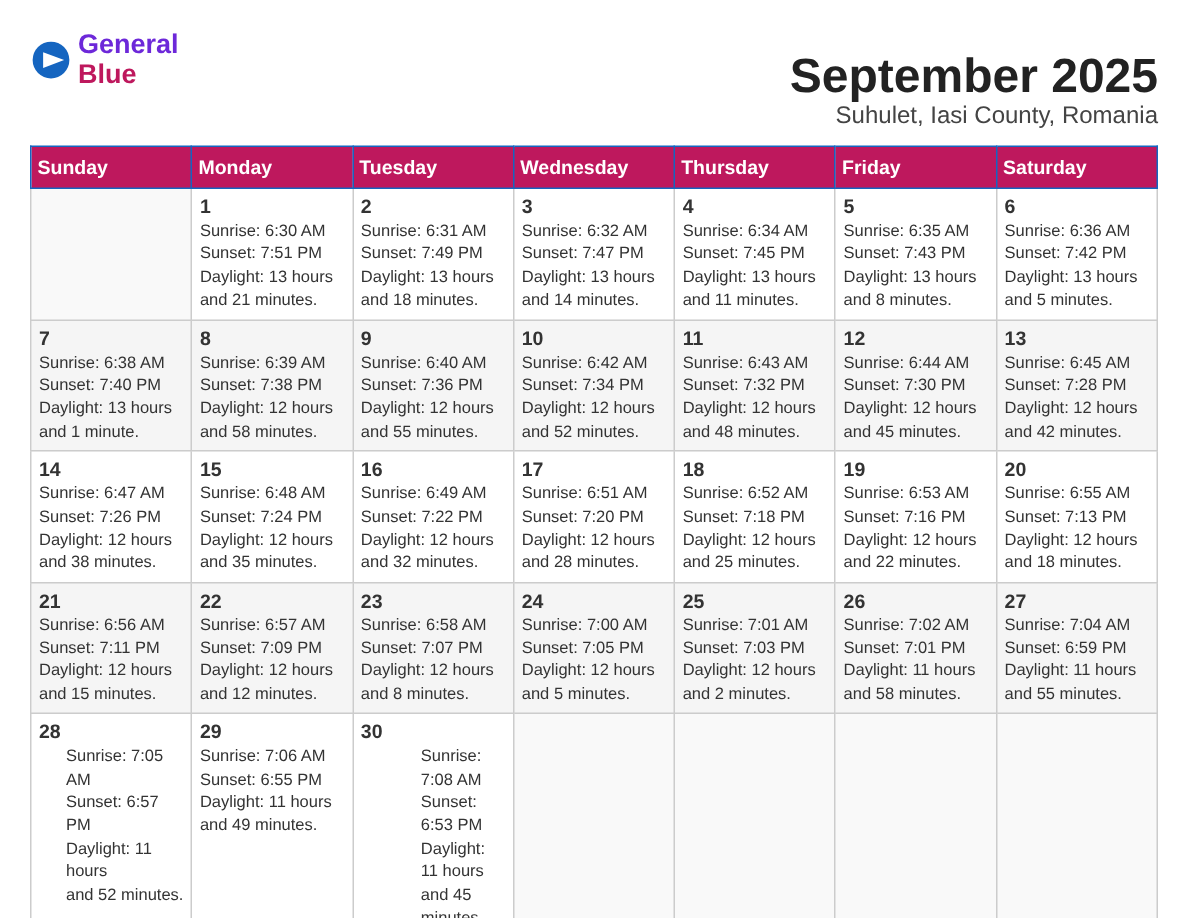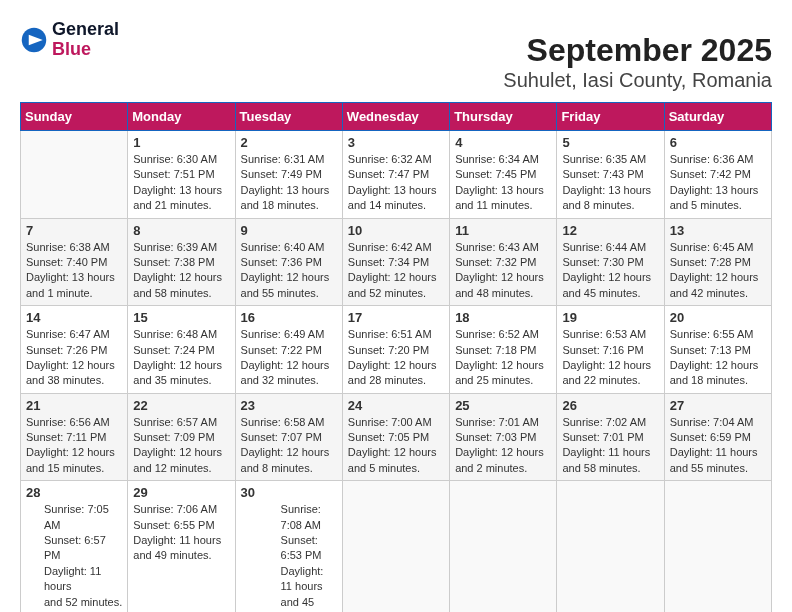--- a/index.html
+++ b/index.html
@@ -18,38 +18,38 @@
     }
     .logo {
       display: flex;
       align-items: center;
     }
     .logo-text {
       font-size: 18px;
       font-weight: bold;
       line-height: 1.1;
     }
-    .logo-general { color: #0f172a; }
+    .logo-general { color: #6d28d9; }
     .logo-blue { color: #be185d; }
     .logo-icon {
       width: 28px;
       height: 28px;
       margin-right: 4px;
     }
     .title-block {
       text-align: right;
       margin-top: 12px;
     }
     .month-title {
       font-size: 32px;
       font-weight: bold;
       color: #222;
     }
     .location {
-      font-size: 20px;
+      font-size: 16px;
       color: #444;
     }
     .calendar {
       width: 100%;
       border-collapse: collapse;
       border: 1px solid #ccc;
     }
     .calendar th {
       background-color: #be185d;
       color: #fff;

